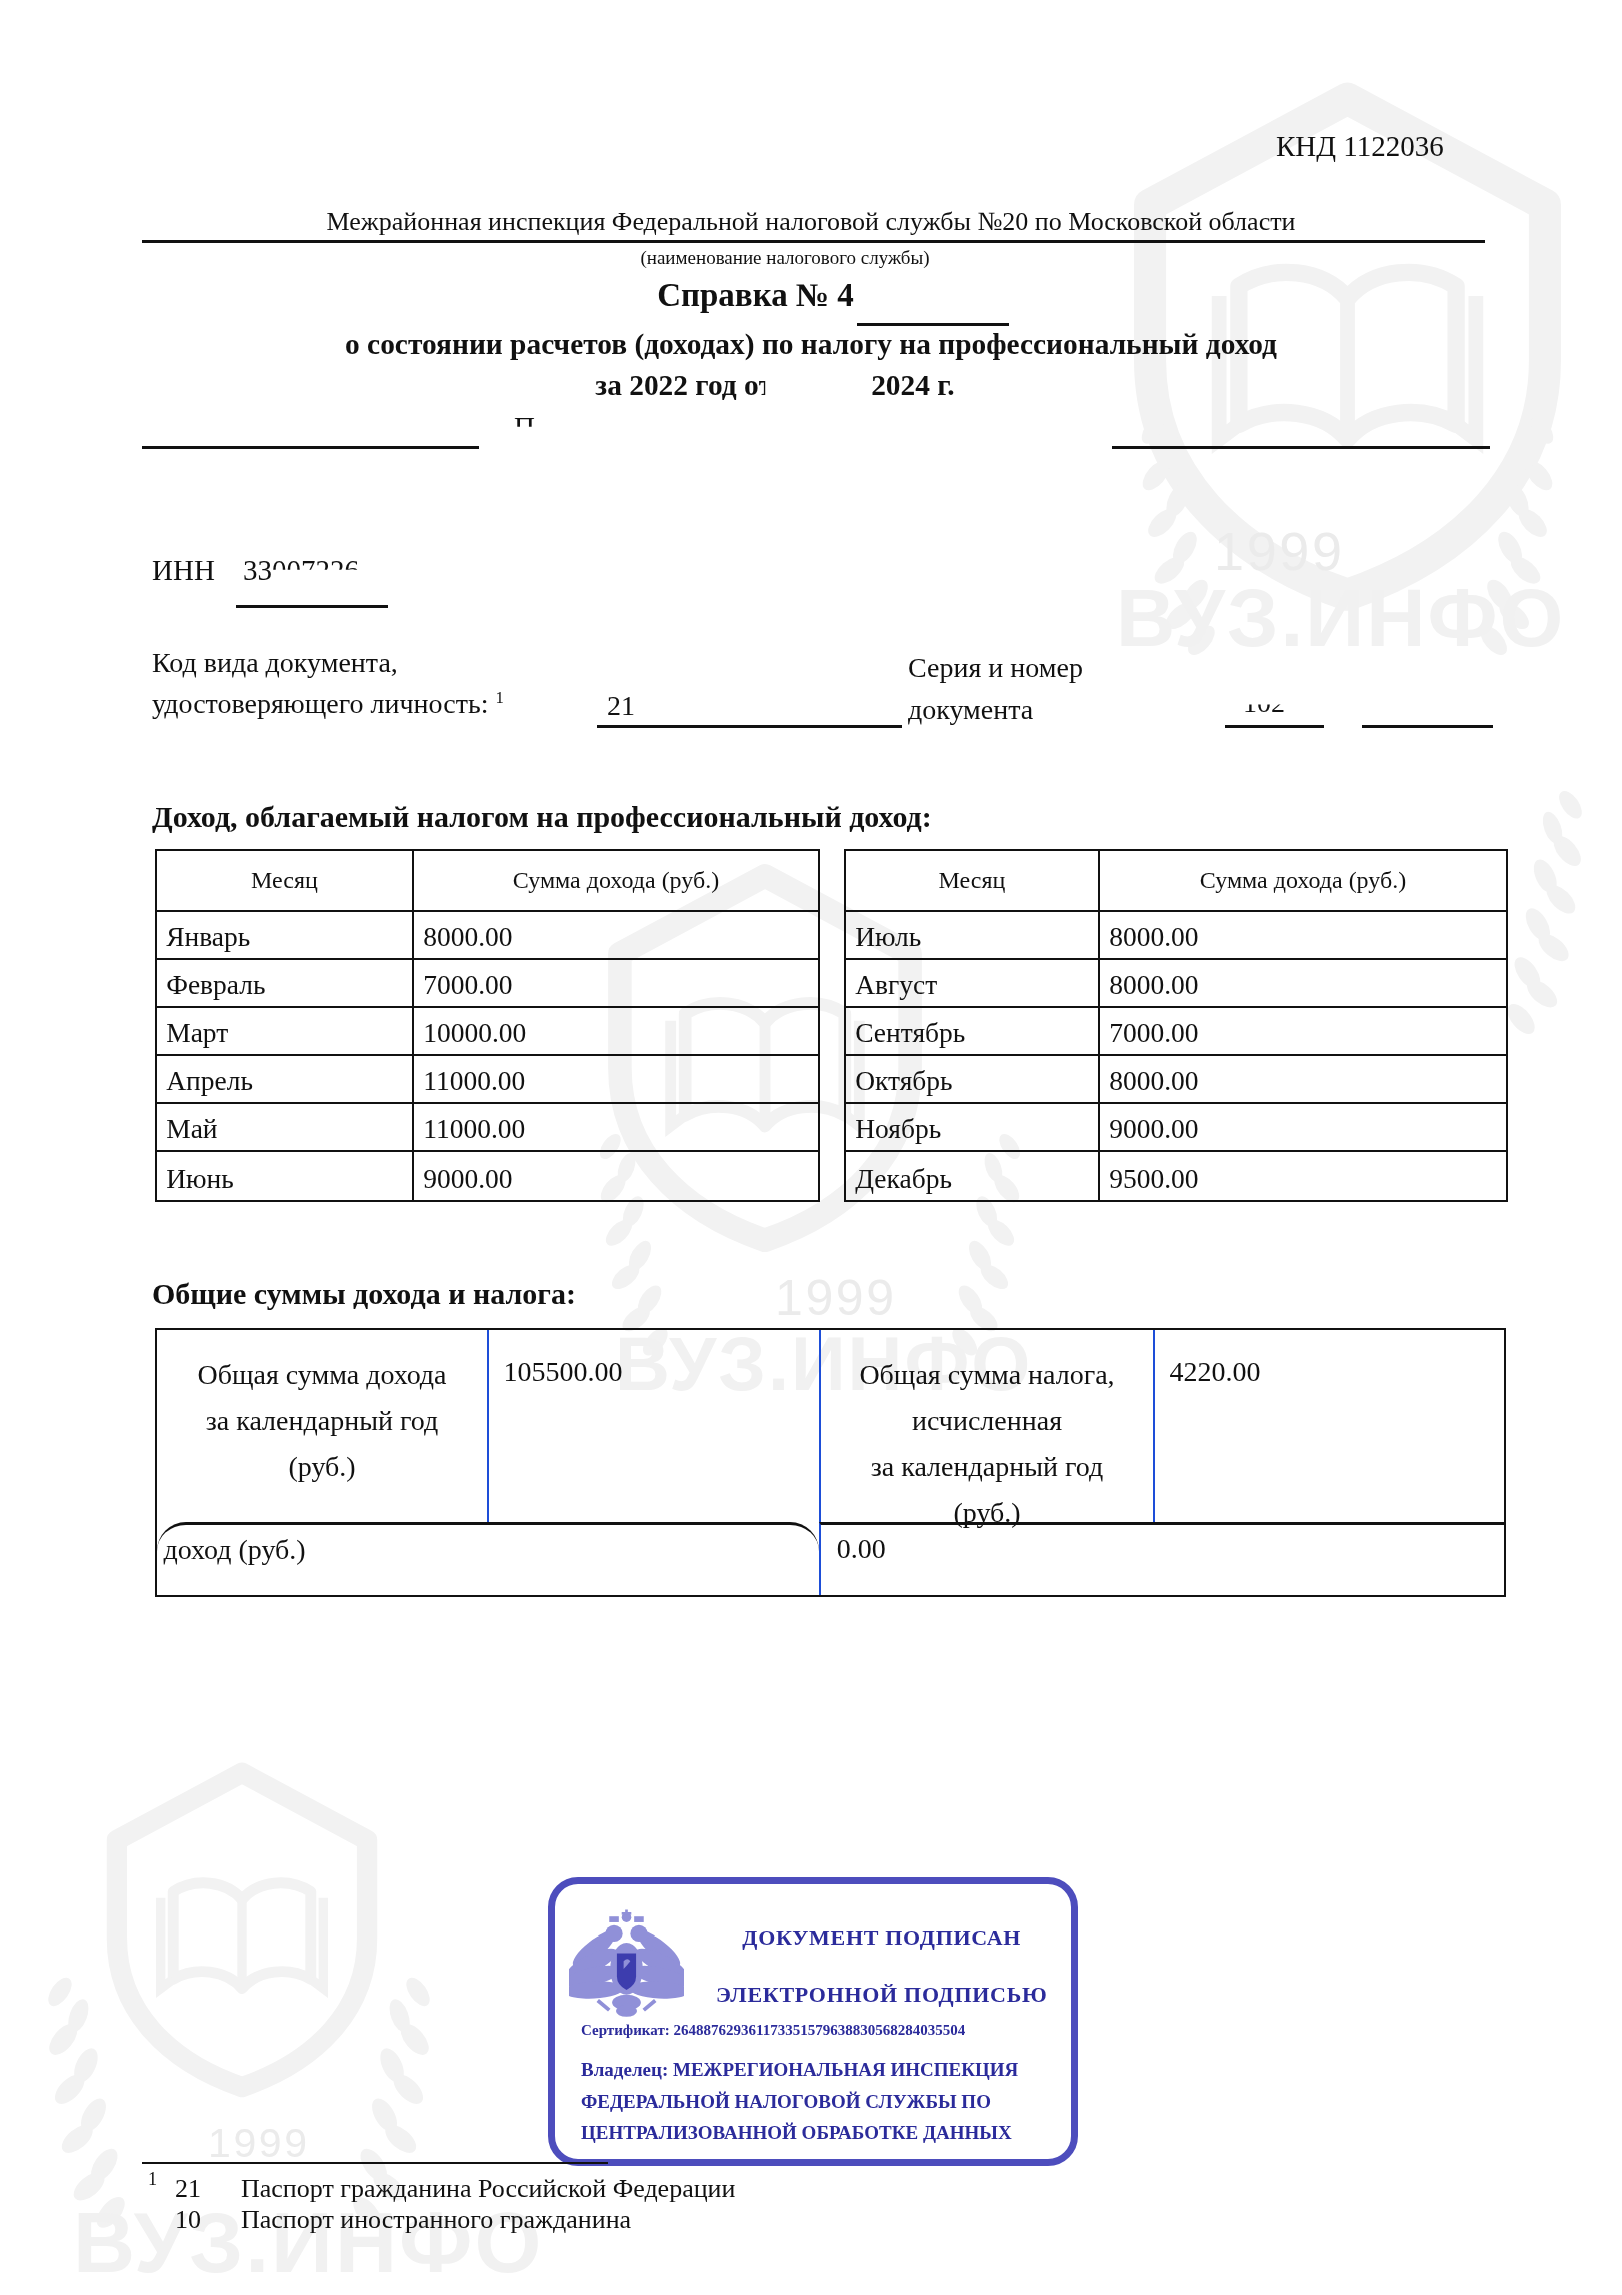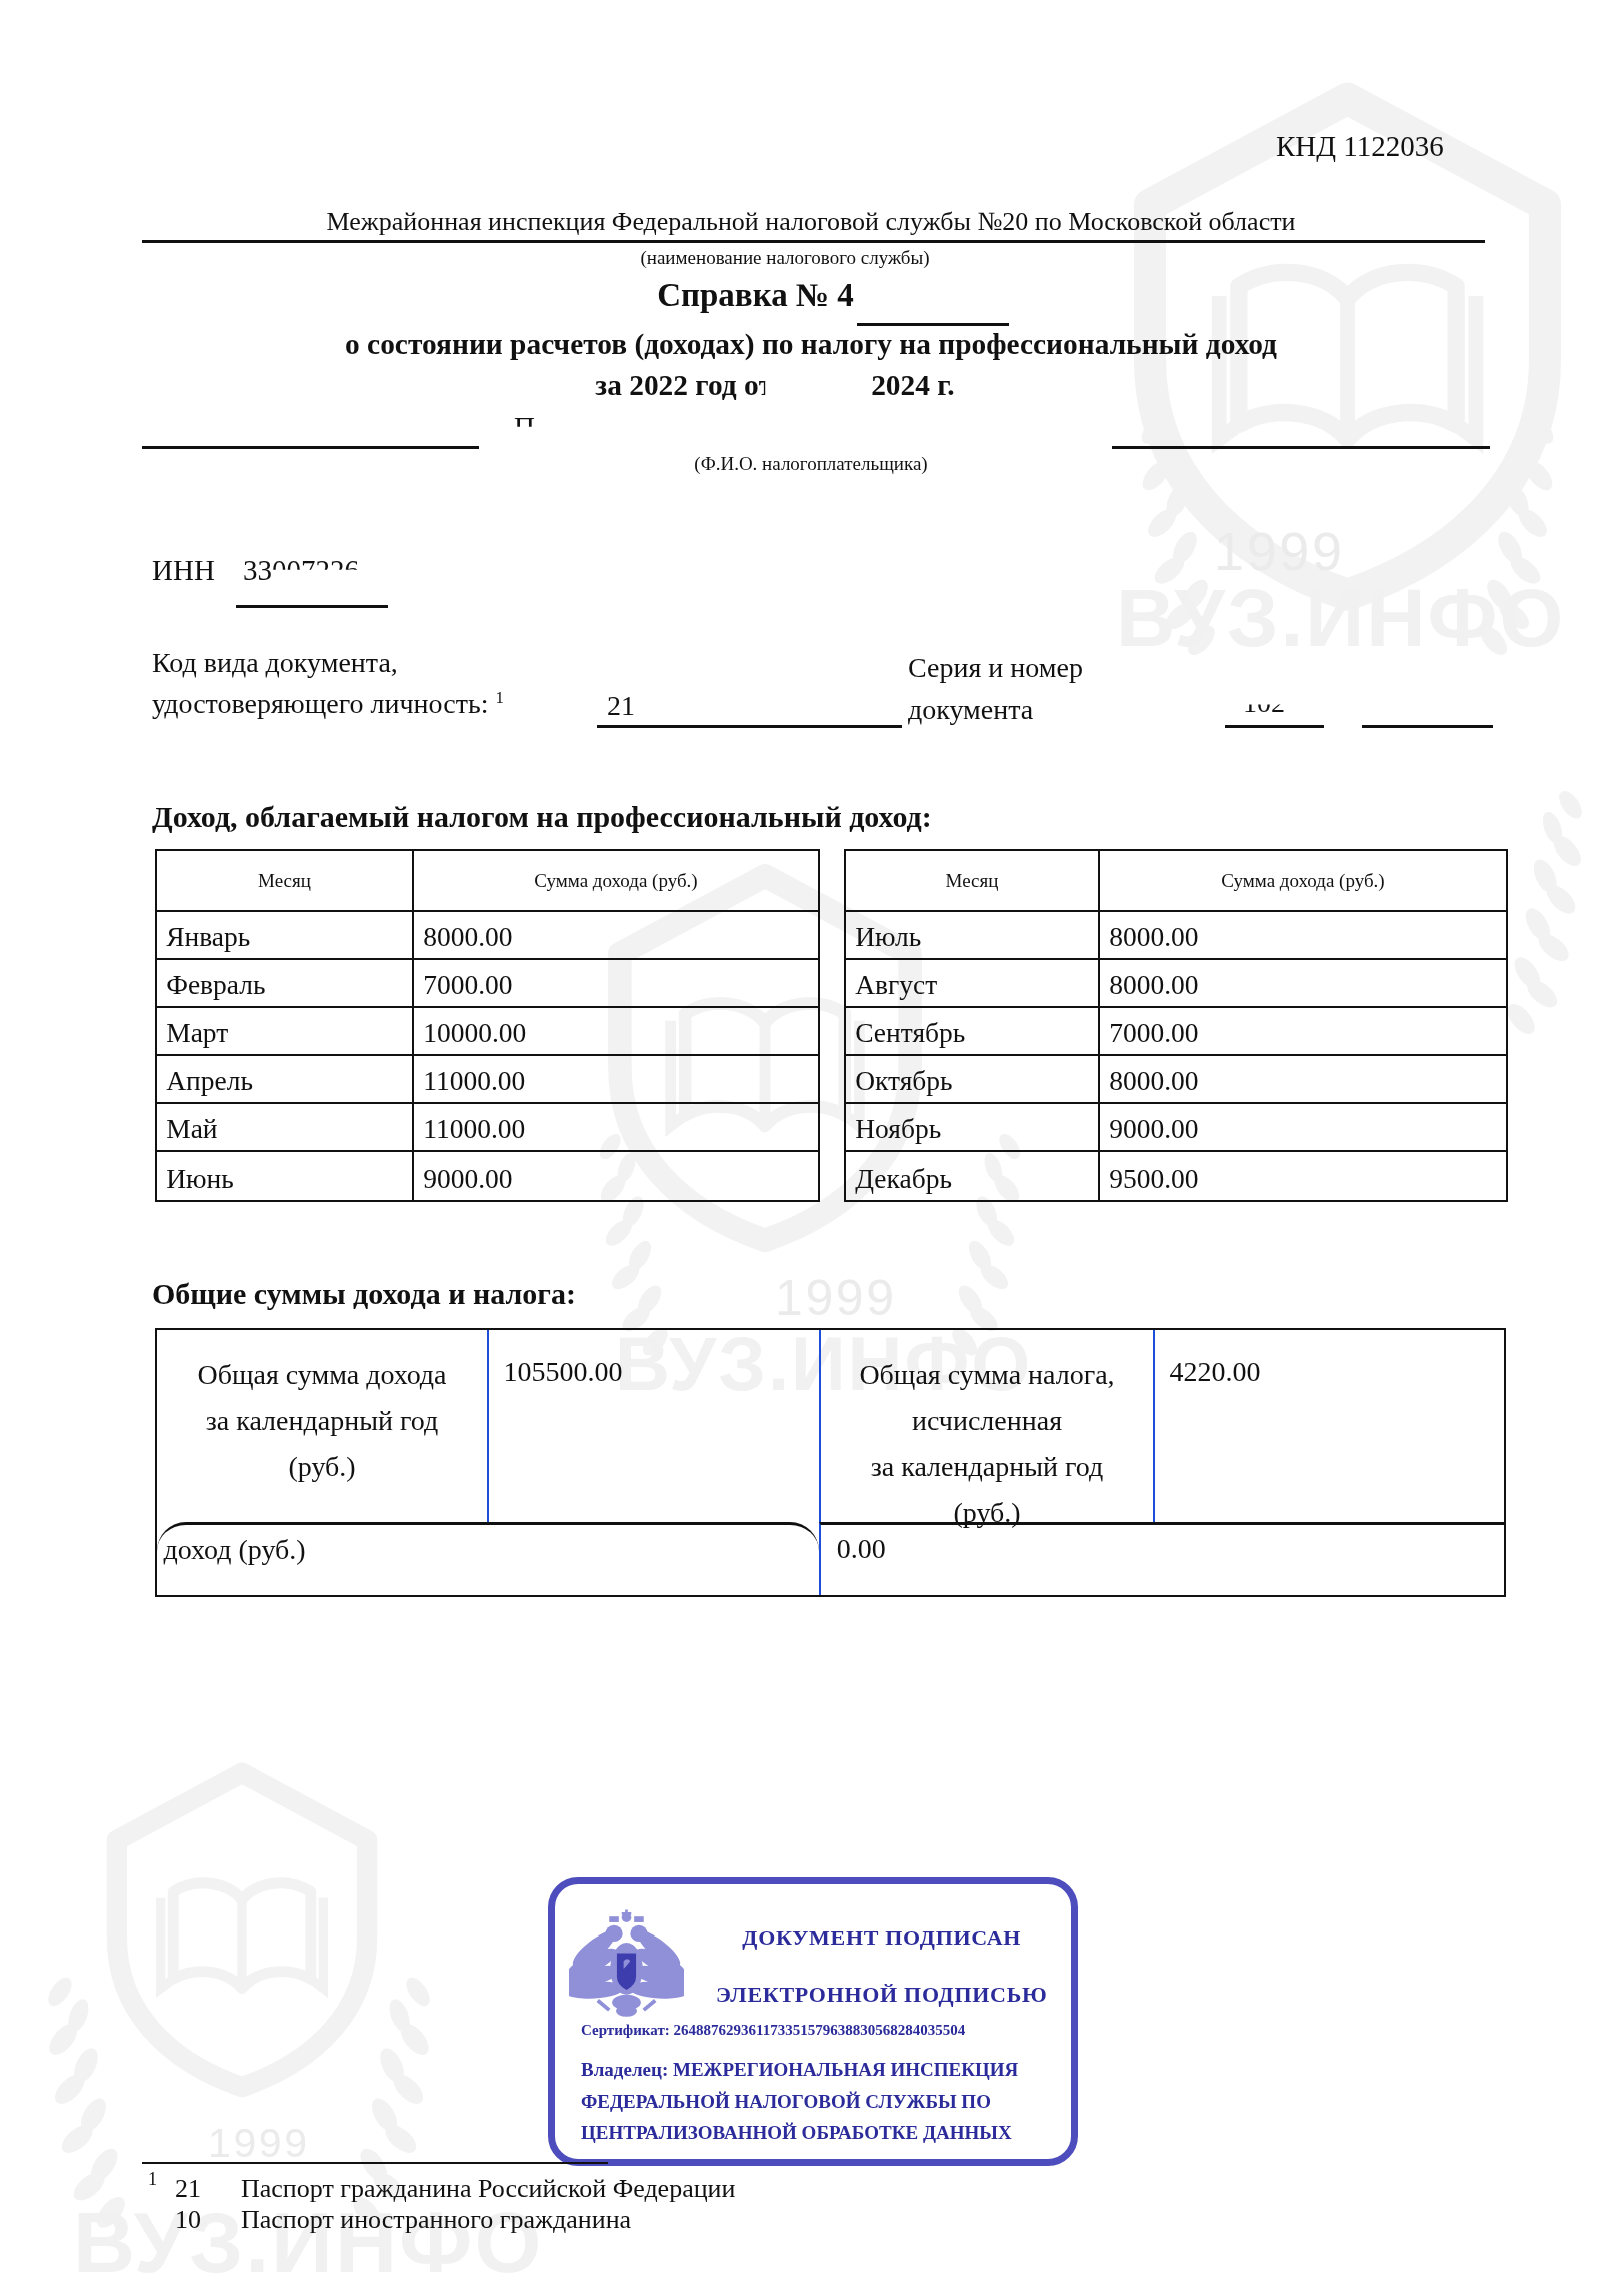--- a/index.html
+++ b/index.html
@@ -10,21 +10,21 @@
   .rule{position:absolute;background:#111;height:3.3px;}
   .bold{font-weight:bold;}
   sup.fn{font-size:60%;vertical-align:super;}
   .clip-top{display:inline-block;clip-path:inset(0 0 52% 0);}
   .clip-bottom{display:inline-block;clip-path:inset(55% 0 0 0);}
   .clip-left{display:inline-block;clip-path:inset(0 55% 0 0);}
   .gap{display:inline-block;width:98px;}
 
   
   .itable{position:absolute;display:grid;border:2px solid #111;grid-template-rows:61px repeat(6,48px);}
-  .itable .hc{display:flex;align-items:center;justify-content:center;font-size:19px;border-bottom:2.6px solid #111;}
+  .itable .hc{display:flex;align-items:center;justify-content:center;font-size:24px;border-bottom:2.6px solid #111;}
   .itable .c{display:flex;align-items:flex-end;padding:0 0 5.2px 9.2px;font-size:27.5px;border-bottom:2px solid #111;}
   .itable .c.lastrow{border-bottom:none;}
   .itable .col2{border-left:2px solid #111;}
 
   
   .ttable{position:absolute;display:grid;border:2.6px solid #111;
           grid-template-columns:330px 332px 334px 351px;grid-template-rows:192px 73px;}
   .ttable .cell{font-size:28px;border-left:2px solid #1d4ed8;}
   .ttable .first{border-left:none;border-radius:29px;}
   .ttable .lbl{text-align:center;line-height:46px;padding-top:22px;}
@@ -129,21 +129,20 @@
 
     <div class="abs center bold" style="top:328px;font-size:29.4px">о состоянии расчетов (доходах) по налогу на профессиональный доход</div>
 
     <div class="abs center bold" style="top:369px;right:72px;font-size:29.4px">
       <span>за 2022 год о</span><span class="clip-left">т</span><span class="gap"></span><span>2024 г.</span>
     </div>
 
     <div class="abs clip-top" style="left:514px;top:411px;font-size:29px">П</div>
     <div class="rule" style="left:142px;width:337px;top:446px"></div>
     <div class="rule" style="left:1112px;width:378px;top:446px"></div>
-    <div class="abs center" style="top:453px;font-size:19px">(Ф.И.О. налогоплательщика)</div>
 
     <div class="abs" style="left:152px;top:554px;font-size:29px">ИНН</div>
     <div class="abs" style="left:243px;top:554px;font-size:29px">
       <span>33</span><span class="clip-top">007226</span>
     </div>
     <div class="rule" style="left:236px;width:152px;top:605px"></div>
 
     <div class="abs" style="left:152px;top:647px;font-size:28px">Код вида документа,</div>
     <div class="abs" style="left:152px;top:688px;font-size:28px">
       <span>удостоверяющего личность:</span>

